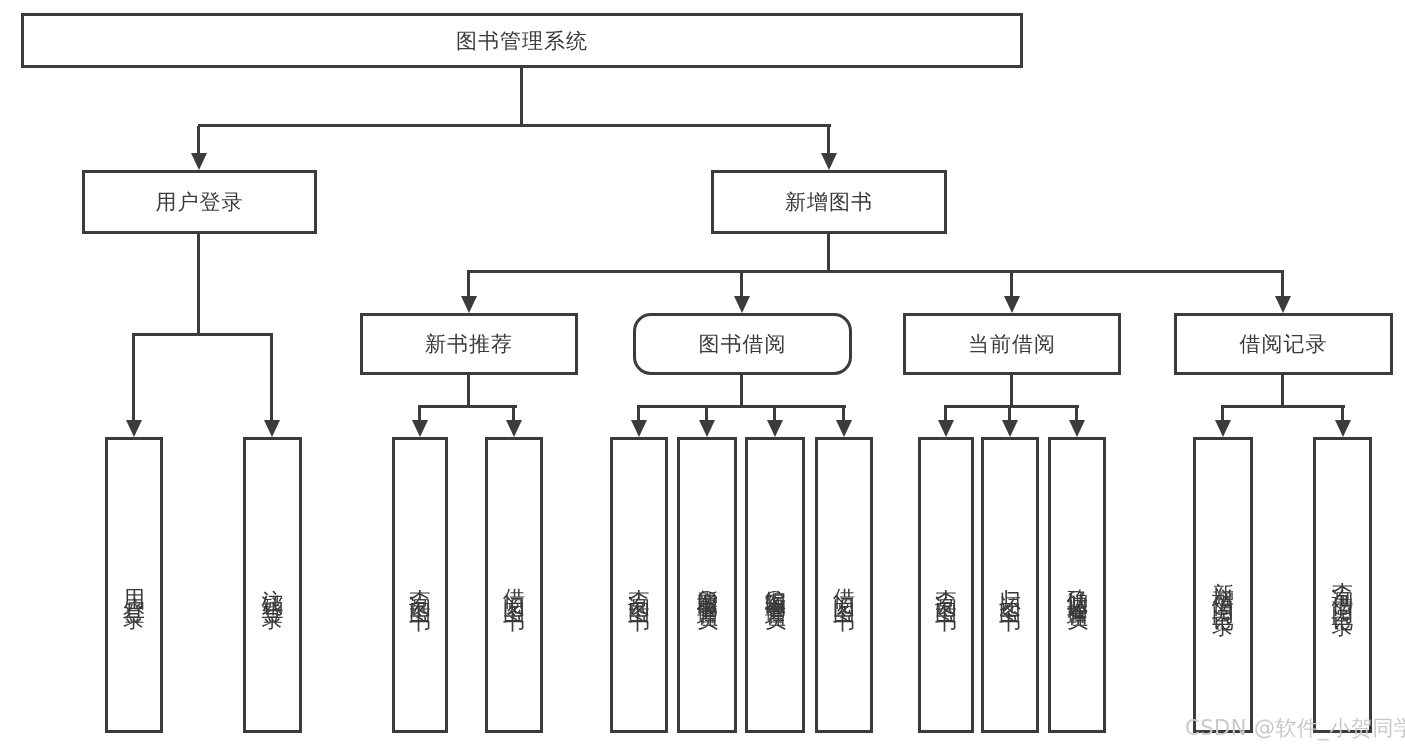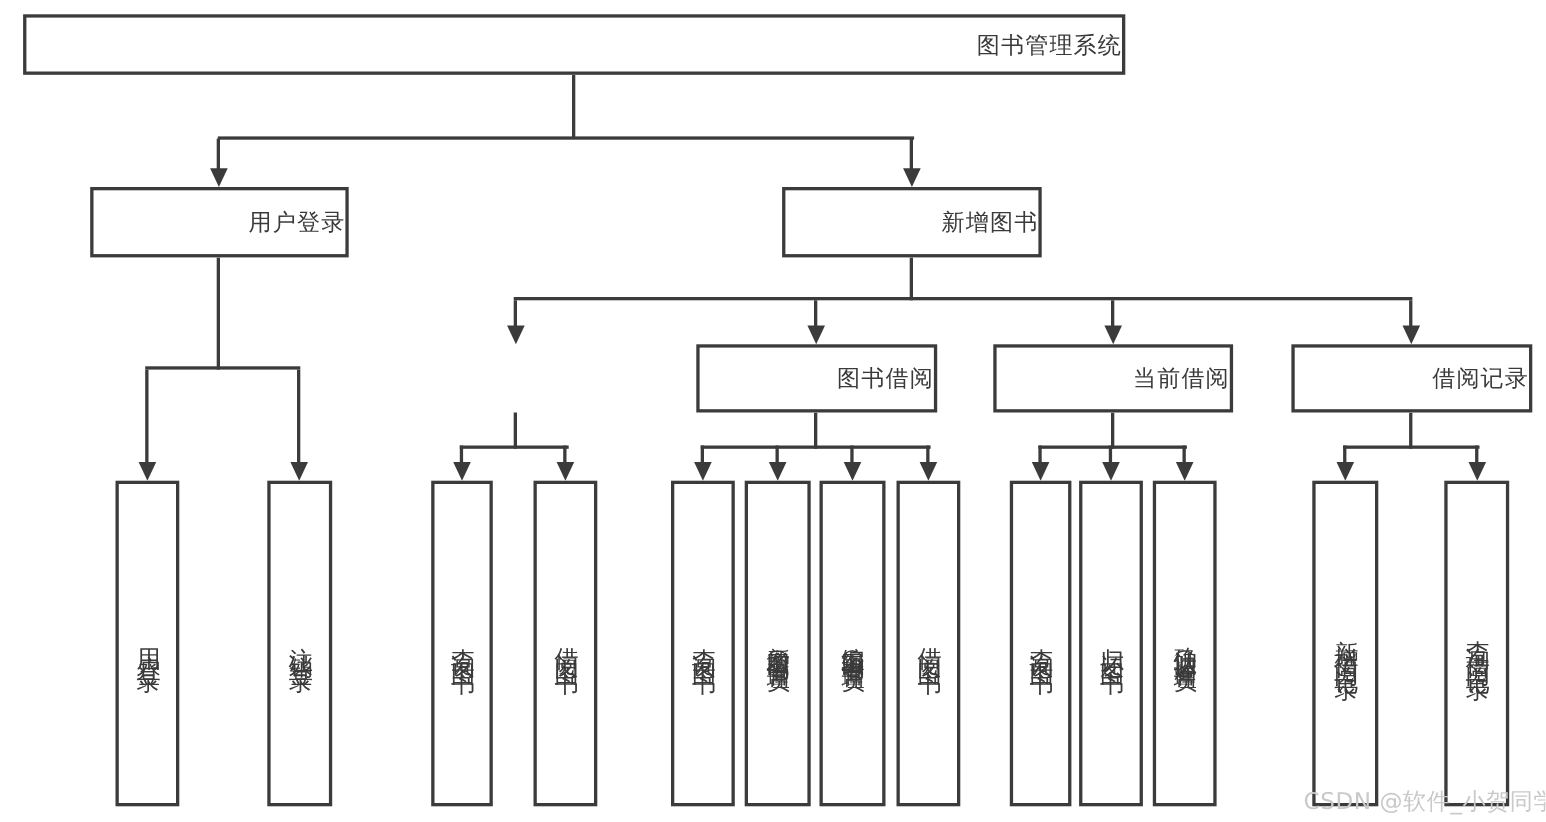--- a/index.html
+++ b/index.html
@@ -30,21 +30,21 @@
     border-right: 8px solid transparent;
     border-top: 17px solid var(--line);
   }
   
   .box {
     position: absolute;
     background: var(--background);
     border: 3px solid var(--line);
     display: flex;
     align-items: center;
-    justify-content: flex-end;
+    justify-content: center;
     font-size: 21px;
     color: var(--text);
     letter-spacing: 1px;
     z-index: 2;
   }
   
   .vbox {
     position: absolute;
     top: 437px;
     height: 296px;
@@ -146,21 +146,24 @@
     <span>图书管理系统</span>
   </div>
 
   <div class="box" style="left:82px; top:170px; width:235px; height:64px;">
     <span>用户登录</span>
   </div>
   <div class="box" style="left:711px; top:170px; width:236px; height:64px;">
     <span>新增图书</span>
   </div>
 
-  <div class="box" style="left:633px; top:313px; width:219px; height:62px;">
+  <div class="box" style="left:360px; top:313px; width:218px; height:62px;">
+    <span>新书推荐</span>
+  </div>
+  <div class="box" style="left:633px; top:313px; width:219px; height:62px;border-radius:18px;">
     <span>图书借阅</span>
   </div>
   <div class="box" style="left:1174px; top:313px; width:219px; height:62px;">
     <span>借阅记录</span>
   </div>
   <div class="box" style="left:903px; top:313px; width:218px; height:62px;">
     <span>当前借阅</span>
   </div>
 
   <div class="vbox" style="left:105px; width:58px;">

